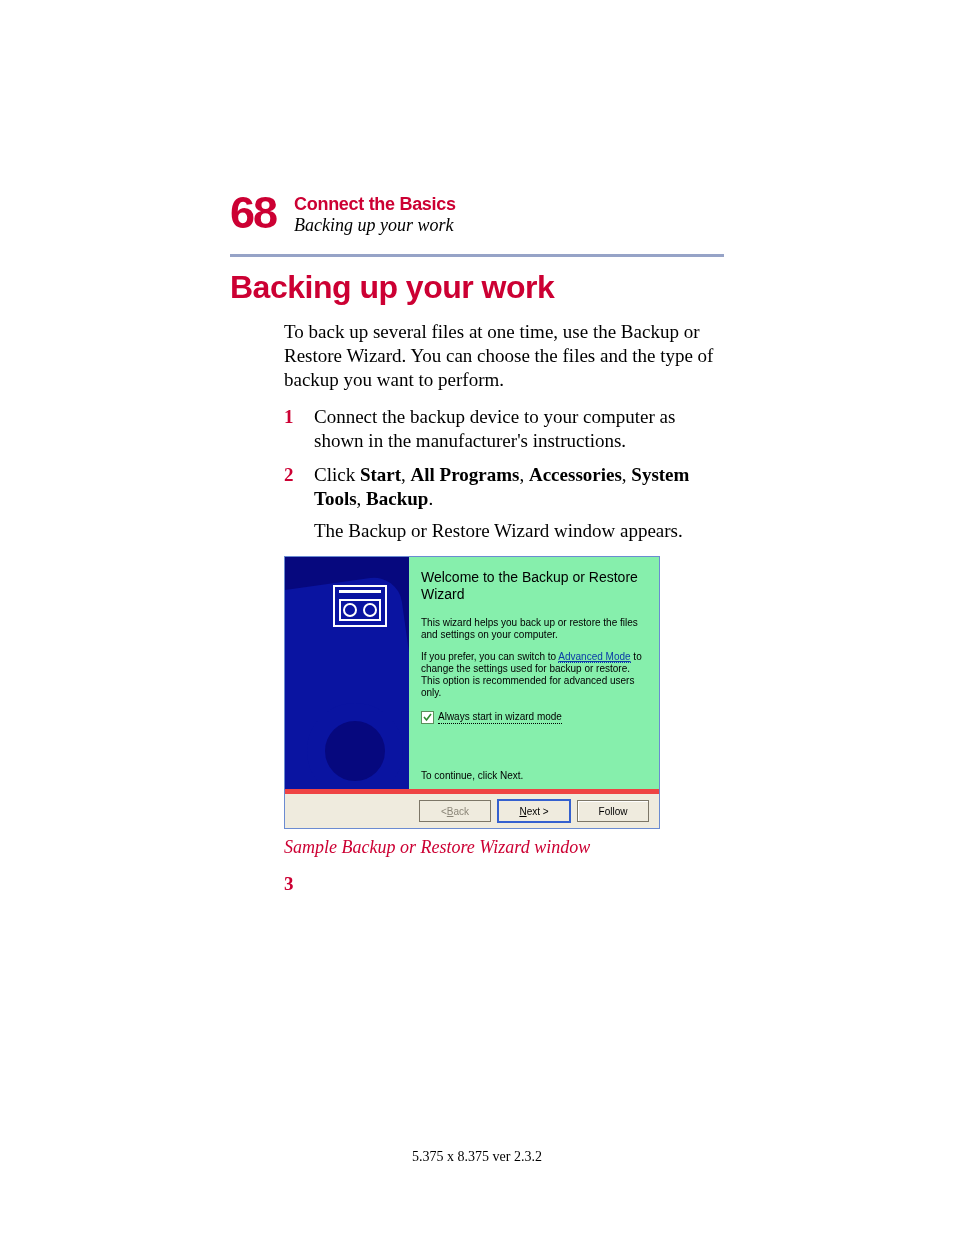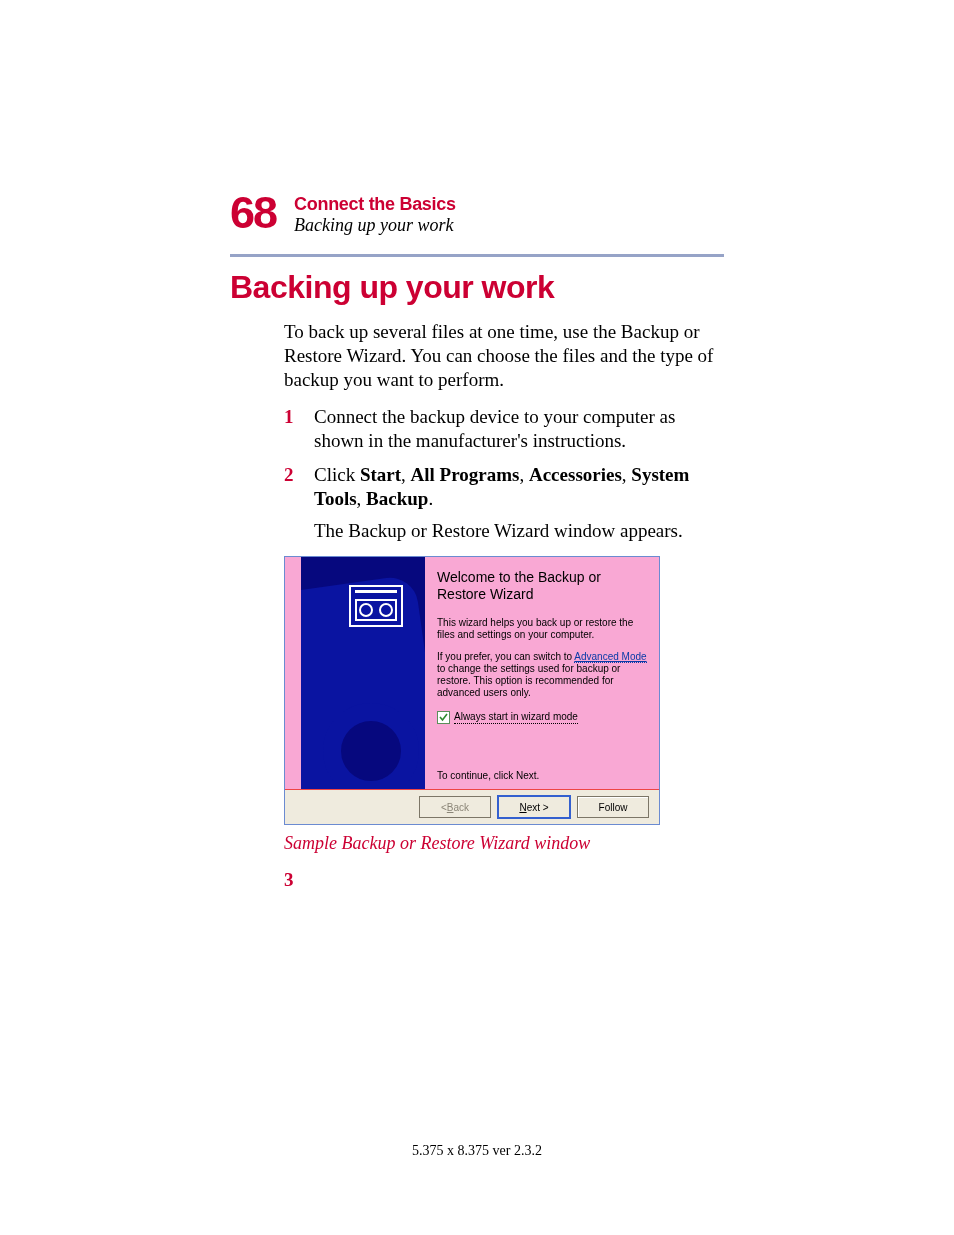--- a/index.html
+++ b/index.html
@@ -88,21 +88,21 @@
   .caption {
     color: #cc0033;
     font-style: italic;
     font-size: 18px;
     margin-left: 54px;
     margin-top: 0;
     margin-bottom: 14px;
   }
   .footer {
     position: absolute;
-    left: 0; right: 0; bottom: 76px;
+    left: 0; right: 0; bottom: 70px;
     text-align: center;
     font-size: 14px;
     color: #000;
   }
 
   
   .wizard {
     width: 374px;
     font-family: Tahoma, Arial, sans-serif;
     border: 1px solid #6b8bd1;
@@ -126,24 +126,23 @@
     background: #e65236;
     border: 1px solid #b73f29;
     border-radius: 2px;
     display: flex;
     align-items: center;
     justify-content: center;
   }
   .close-btn svg { display:block; }
   .wizard-body {
     display: flex;
-    background: #f9a8d4;
+    background: #86efac;
     height: 232px;
-    border-bottom: 1px solid #ef4444;
-    padding-left: 16px;
+    border-bottom: 5px solid #ef4444;
   }
   .wizard-left {
     width: 124px;
     background: #06087e;
     position: relative;
     overflow: hidden;
     flex-shrink: 0;
   }
   .shape-back {
     position: absolute;

